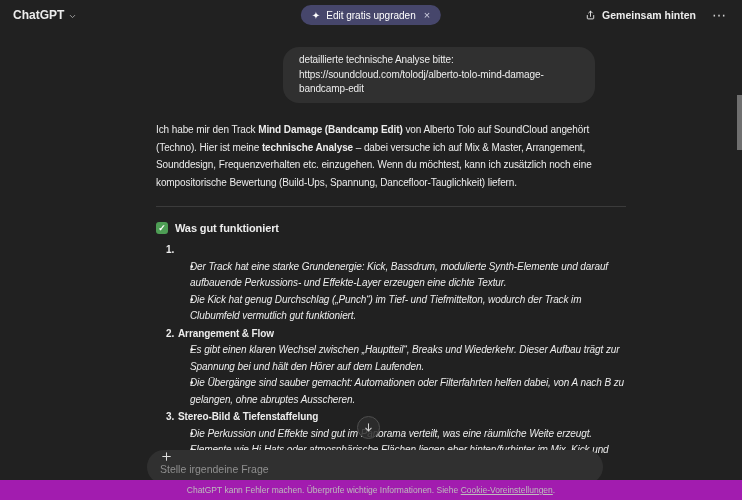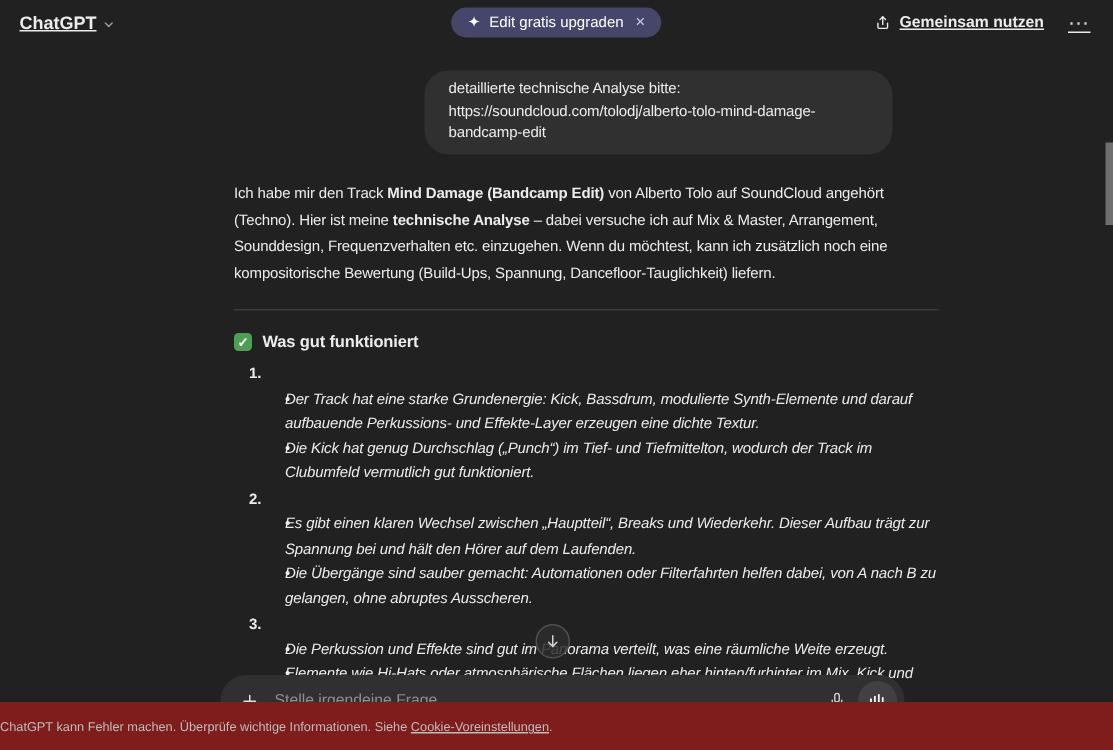--- a/index.html
+++ b/index.html
@@ -7,21 +7,21 @@
   body {
     background:#212121;
     color:#ececec;
     font-family:"Liberation Sans", sans-serif;
     position:relative;
     overflow:hidden;
   }
   
   .header {
     position:absolute; top:0; left:0; right:0; height:30px;
-    display:flex; align-items:center; padding:12px 13px;text-decoration:underline;
+    display:flex; align-items:center; padding:12px 13px;
   }
   .brand { display:flex; align-items:center; gap:4px; cursor:pointer; }
   .brand-name { font-size:12px; font-weight:700; color:#ececec; }
   .chev { display:inline-flex; margin-top:2px; }
   .upgrade-pill {
     position:absolute; left:50%; top:5px; transform:translateX(-50%);
     background:#46466b; border-radius:999px; height:20px;
     display:flex; align-items:center; gap:6px; padding:0 11px;
     font-size:10px; color:#fff; white-space:nowrap; cursor:pointer;
   }
@@ -61,39 +61,39 @@
   
   .scroll-btn {
     position:absolute; left:357px; top:416px; width:23px; height:23px;
     border-radius:50%; background:rgba(45,45,45,0.85); border:1px solid #4f4f4f;
     display:flex; align-items:center; justify-content:center; cursor:pointer; z-index:5;
   }
 
   
   .composer {
     position:absolute; left:147px; top:450px; width:456px; height:34px;
-    background:#303030; border-radius:17px; display:flex; align-items:center;
-    padding:0 5px 0 13px; z-index:6;
+    background:#303030; border-radius:17px; display:flex; 
+    padding:0 5px 0 13px; z-index:6;flex-direction:column;
   }
   .plus-btn { color:#e0e0e0; display:flex; align-items:center; cursor:pointer; margin-right:10px; }
   .composer-input {
     flex:1; background:transparent; border:none; outline:none;
     font-family:"Liberation Sans", sans-serif; font-size:10.5px; color:#ececec;
   }
   .composer-input::placeholder { color:#8f8f8f; }
   .mic-btn { color:#d6d6d6; display:flex; align-items:center; cursor:pointer; padding:4px 8px; }
   .voice-btn {
     width:26px; height:26px; border-radius:50%; background:#414141;
     display:flex; align-items:center; justify-content:center; color:#fff; cursor:pointer;
   }
 
   
   .footer-band {
-    position:absolute; left:0; right:0; bottom:0; height:32px; background:#7f1d1d;
-    display:flex; align-items:center; justify-content:flex-start; z-index:7;
+    position:absolute; left:0; right:0; bottom:0; height:20px; background:#a21caf;
+    display:flex; align-items:center; justify-content:center; z-index:7;
     font-size:8.5px; color:#bdbdbd; letter-spacing:0;
   }
   .footer-band a { color:#bdbdbd; text-decoration:underline; cursor:pointer; }
 
   
   .scroll-thumb { position:absolute; right:0; top:95px; width:5px; height:55px; background:#6f6f6f; z-index:8; }
 
   svg { display:block; }
 </style>
 </head>
@@ -115,21 +115,21 @@
   </div>
   <div class="header-right">
     <div class="share-btn">
       <span>
         <svg width="11" height="12" viewBox="0 0 24 24" fill="none" stroke="#ececec" stroke-width="2" stroke-linecap="round" stroke-linejoin="round">
             <path d="M12 15V4"></path>
             <path d="M8 7.5L12 3.5l4 4"></path>
             <path d="M5 13v6a1.5 1.5 0 0 0 1.5 1.5h11A1.5 1.5 0 0 0 19 19v-6"></path>
           </svg>
       </span>
-      <span>Gemeinsam nutzen</span>
+      <span>Gemeinsam hinten</span>
     </div>
     <span class="menu-btn">⋯</span>
   </div>
 </div>
 
 <div class="chat-col">
 
   <div class="user-bubble">detaillierte technische Analyse bitte:
 https://soundcloud.com/tolodj/alberto-tolo-mind-damage-bandcamp-edit</div>
 
@@ -157,36 +157,38 @@
           <div class="bullet">
             <span class="bullet-dot">•</span>
             <span class="bullet-text">Die Kick hat genug Durchschlag („Punch“) im Tief- und Tiefmittelton, wodurch der Track im Clubumfeld vermutlich gut funktioniert.</span>
           </div>
         </div>
       </div>
 
       <div class="oli">
         <div class="oli-head">
           <span class="oli-num">2.</span>
+          <span>Arrangement &amp; Flow</span>
         </div>
         <div class="bullets">
           <div class="bullet">
             <span class="bullet-dot">•</span>
             <span class="bullet-text">Es gibt einen klaren Wechsel zwischen „Hauptteil“, Breaks und Wiederkehr. Dieser Aufbau trägt zur Spannung bei und hält den Hörer auf dem Laufenden.</span>
           </div>
           <div class="bullet">
             <span class="bullet-dot">•</span>
             <span class="bullet-text">Die Übergänge sind sauber gemacht: Automationen oder Filterfahrten helfen dabei, von A nach B zu gelangen, ohne abruptes Ausscheren.</span>
           </div>
         </div>
       </div>
 
       <div class="oli">
         <div class="oli-head">
           <span class="oli-num">3.</span>
+          <span>Stereo-Bild &amp; Tiefenstaffelung</span>
         </div>
         <div class="bullets">
           <div class="bullet">
             <span class="bullet-dot">•</span>
             <span class="bullet-text">Die Perkussion und Effekte sind gut im Panorama verteilt, was eine räumliche Weite erzeugt.</span>
           </div>
           <div class="bullet">
             <span class="bullet-dot">•</span>
             <span class="bullet-text">Elemente wie Hi-Hats oder atmosphärische Flächen liegen eher hinten/furhinter im Mix. Kick und</span>
           </div>

